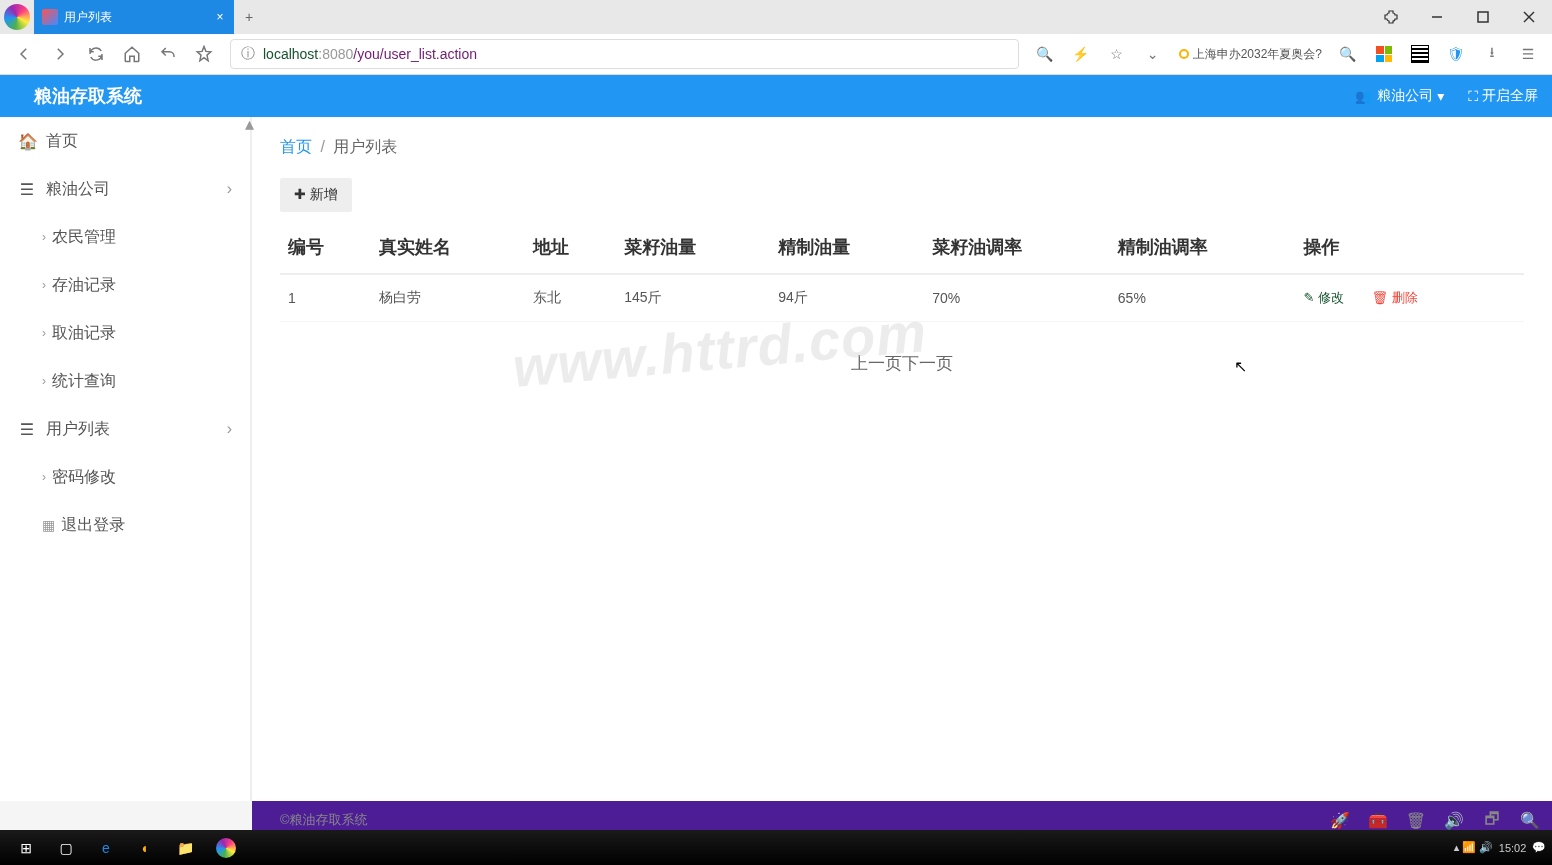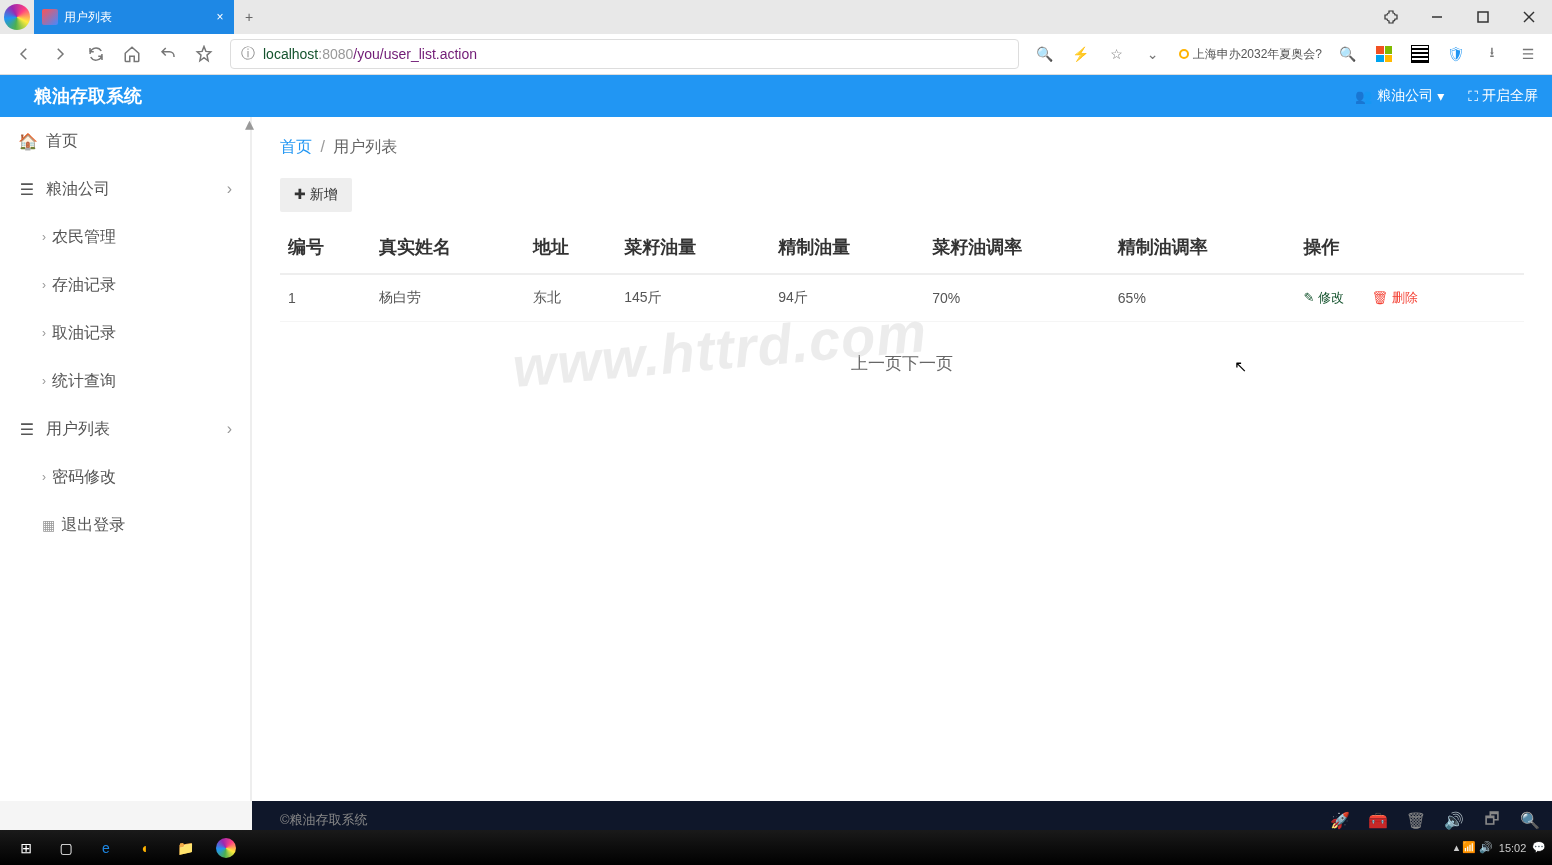--- a/index.html
+++ b/index.html
@@ -65,21 +65,21 @@
     th { text-align: left; padding: 14px 8px; font-weight: bold; color: #333; border-bottom: 2px solid #eee; font-size: 18px; }
     td { padding: 14px 8px; border-bottom: 1px solid #f5f5f5; color: #555; font-size: 14px; }
     .op-edit { color: #14532d; cursor: pointer; margin-right: 24px; font-size: 13px; }
     .op-del { color: #f44336; cursor: pointer; font-size: 13px; }
     
     .pager { display: flex; justify-content: center; padding: 30px 10px; color: #666; font-size: 17px; }
     .pager span { cursor: pointer; }
     
     .watermark { position: absolute; top: 200px; left: 260px; font-size: 56px; font-weight: bold; color: rgba(200,200,200,0.35); transform: rotate(-5deg); font-style: italic; letter-spacing: 1px; pointer-events: none; font-family: Arial,sans-serif;}
     
-    .footer { height: 40px; padding: 10px 28px; color: #888; font-size: 13px; background:#0f172a; border-top: 0; margin-left:252px; }
+    .footer { height: 40px; padding: 10px 28px; color: #888; font-size: 13px; background:#4c1d95; border-top: 0; margin-left:252px; }
     
     
     .bottom-bar { position: fixed; bottom: 35px; right: 12px; display: flex; gap: 18px; color: #888; }
     .bottom-bar .bicon { width: 20px; height: 20px; display: flex; align-items: center; justify-content: center; cursor: pointer; font-size: 16px; }
     
     .taskbar { position: fixed; bottom: 0; left: 0; right: 0; height: 35px; background: linear-gradient(#1a1a1a,#000); display: flex; align-items: center; padding: 0 6px; color: #fff; }
     .task-icon { width: 40px; height: 30px; display: flex; align-items: center; justify-content: center; cursor: pointer; }
     .task-right { margin-left: auto; display: flex; align-items: center; gap: 6px; font-size: 11px; color:#ccc; }
     .cursor { position: absolute; top: 240px; left: 982px; font-size: 16px; color:#000; pointer-events:none; }
   </style>

